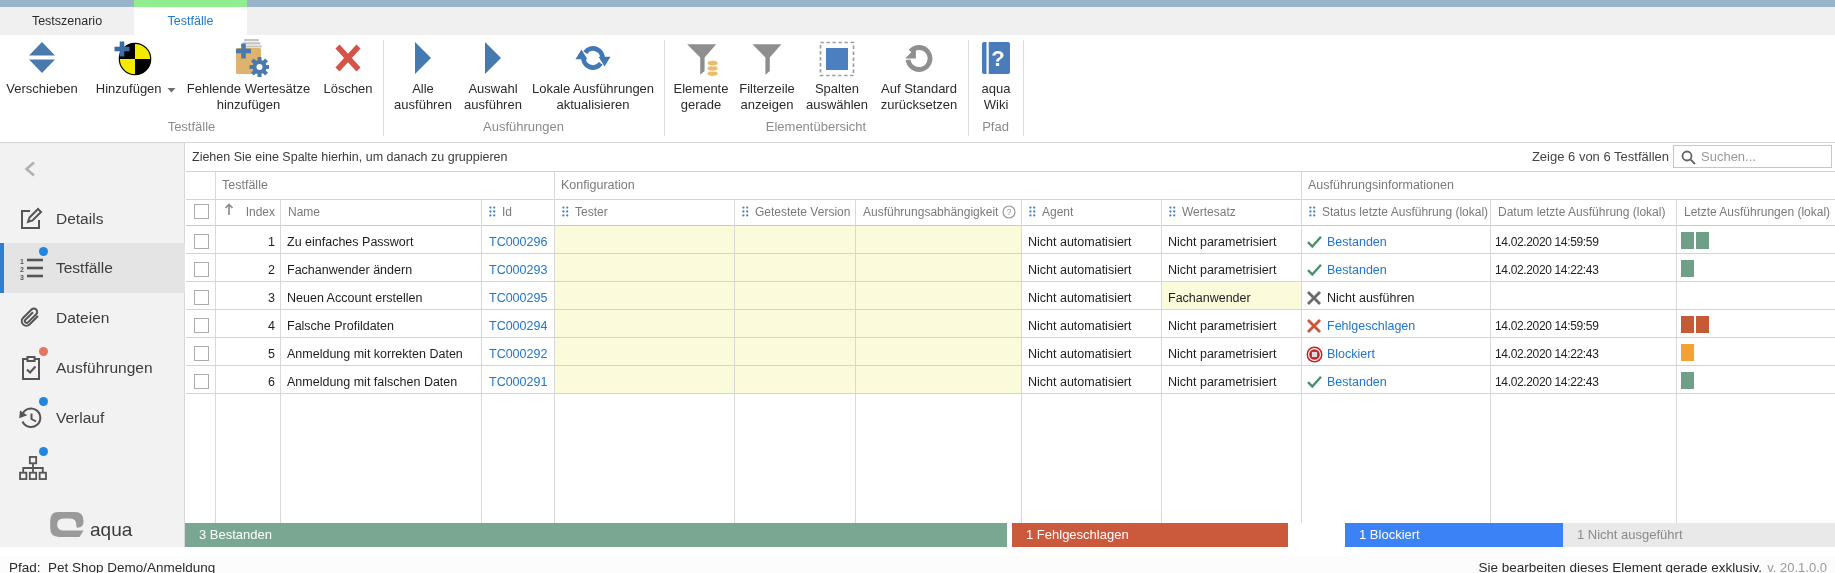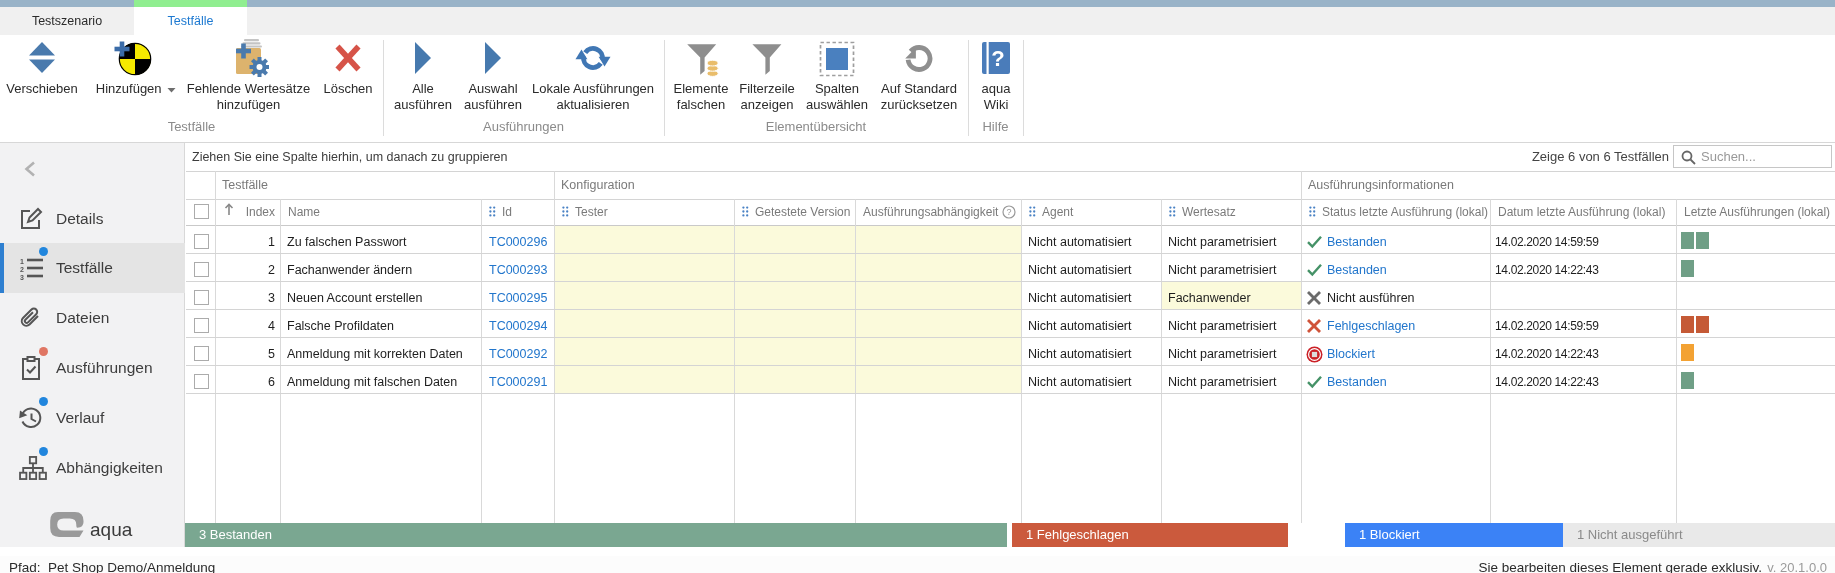--- a/index.html
+++ b/index.html
@@ -79,21 +79,21 @@
   <div class="abs" id="ribbon">
 
     <div class="rsep" style="left:383px"></div>
     <div class="rsep" style="left:664px"></div>
     <div class="rsep" style="left:968px"></div>
     <div class="rsep" style="left:1023px"></div>
 
     <div class="rlabel" style="left:0;width:383px">Testfälle</div>
     <div class="rlabel" style="left:383px;width:281px">Ausführungen</div>
     <div class="rlabel" style="left:664px;width:304px">Elementübersicht</div>
-    <div class="rlabel" style="left:968px;width:55px">Hilfe</div>
+    <div class="rlabel" style="left:968px;width:55px">Pfad</div>
 
     <div class="btn" style="left:2px;width:80px">
       <svg class="ic" width="28" height="31" viewBox="0 0 28 31" style="top:7px">
         <polygon points="14,0 27,13.5 1,13.5" fill="#4a7aad"></polygon>
         <polygon points="14,31 27,17.5 1,17.5" fill="#4a7aad"></polygon>
       </svg>
       <div class="t1">Verschieben</div>
     </div>
     <div class="btn" style="left:92px;width:88px">
       <svg class="ic" width="44" height="36" viewBox="0 0 44 36" style="top:5px">
@@ -182,21 +182,21 @@
     <div class="btn" style="left:668px;width:66px">
       <svg class="ic" width="36" height="34" viewBox="0 0 36 34" style="top:9px">
         <path d="M 4.2 0.3 L 33.2 0.3 L 21.6 13.5 L 21.6 27 L 17.2 30.8 L 17.2 13.5 Z" fill="#8e8e8e"></path>
         <g fill="#e9bd6b" stroke="#fff" stroke-width="1">
           <ellipse cx="29.6" cy="29.5" rx="5.6" ry="2.9"></ellipse>
           <ellipse cx="29.6" cy="24.3" rx="5.6" ry="2.9"></ellipse>
           <ellipse cx="29.6" cy="19.1" rx="5.6" ry="2.9"></ellipse>
         </g>
       </svg>
       <div class="t1">Elemente</div>
-      <div class="t2">falschen</div>
+      <div class="t2">gerade</div>
     </div>
     <div class="btn" style="left:734px;width:66px">
       <svg class="ic" width="30" height="34" viewBox="0 0 30 34" style="top:9px">
         <path d="M 0.4 0.3 L 29.4 0.3 L 17.8 13.5 L 17.8 27 L 13.4 30.8 L 13.4 13.5 Z" fill="#8e8e8e"></path>
       </svg>
       <div class="t1">Filterzeile</div>
       <div class="t2">anzeigen</div>
     </div>
     <div class="btn" style="left:800px;width:74px">
       <svg class="ic" width="36" height="36" viewBox="0 0 36 36">
@@ -281,21 +281,20 @@
       <svg class="ico" viewBox="0 0 29 25" style="width:28px;height:24px">
         <g fill="none" stroke="#555" stroke-width="1.9">
           <rect x="11.2" y="1" width="6.6" height="6.6"></rect>
           <rect x="1" y="17.4" width="6.6" height="6.6"></rect>
           <rect x="11.2" y="17.4" width="6.6" height="6.6"></rect>
           <rect x="21.4" y="17.4" width="6.6" height="6.6"></rect>
           <path d="M14.5 7.6 L14.5 12.5 M4.3 17.4 L4.3 12.5 L24.7 12.5 L24.7 17.4 M14.5 12.5 L14.5 17.4"></path>
         </g>
       </svg>
       <div class="dot" style="left:39px;top:4px;background:#2186dd"></div>
-      <div class="lbl">Abhängigkeiten</div>
     </div>
     <div style="position:absolute;left:50px;top:369px;width:130px;height:40px;">
       <svg width="34" height="25" viewBox="0 0 34 25" style="position:absolute;left:0;top:0px">
         <path d="M 8 0 L 25 0 Q 33.5 0 33.5 9 L 33.5 10 Q 33.5 15.6 27.4 15.8 Q 26.3 15.8 26.3 13.6 L 26.3 12.8 Q 26.3 6.6 19.8 6.6 L 13.6 6.6 Q 7.2 6.6 7.2 12.6 L 7.2 12.8 Q 7.2 18.6 13.6 18.6 L 33.5 18.6 L 29.5 24.9 L 9 24.9 Q 0.2 24.9 0.2 16 L 0.2 9 Q 0.2 0 8 0 Z" fill="#9a9a9a"></path>
       </svg>
       <div style="position:absolute;left:40px;top:7px;font-size:19px;color:#3a3a3a">aqua</div>
     </div>
   </div>
 
   <div class="abs" id="grid">
@@ -406,21 +405,21 @@
             </g>
           </svg>Status letzte Ausführung (lokal)</div>
 <div class="hdrlbl" style="left:1312px">Datum letzte Ausführung (lokal)</div>
 <div class="hdrlbl" style="left:1498px">Letzte Ausführungen (lokal)</div>
 <div class="row" style="top:82px">
 <div class="cell yellow" style="left:369px;width:179px"></div>
 <div class="cell yellow" style="left:549px;width:120px"></div>
 <div class="cell yellow" style="left:670px;width:165px"></div>
 <div class="cb" style="left:8px;top:9px"></div>
 <div class="cell" style="left:29px;width:60px;text-align:right">1</div>
-<div class="cell" style="left:101px;width:190px">Zu falschen Passwort</div>
+<div class="cell" style="left:101px;width:190px">Zu einfaches Passwort</div>
 <div class="cell link" style="left:303px;width:80px">TC000296</div>
 <div class="cell" style="left:842px;width:130px">Nicht automatisiert</div>
 <div class="cell" style="left:982px;width:130px">Nicht parametrisiert</div>
 <div style="position:absolute;left:1120px;top:9px"><svg width="17" height="15" viewBox="0 0 17 15">
               <path d="M2 8.2 L6.3 12.5 L15 2.8" fill="none" stroke="#459267" stroke-width="2.4"></path>
             </svg></div>
 <div class="cell link" style="left:1141px;width:160px">Bestanden</div>
 <div class="cell" style="left:1309px;width:178px;font-size:12px;letter-spacing:-0.35px">14.02.2020 14:59:59</div>
 <div style="position:absolute;left:1495px;top:7px;width:13px;height:17px;background:#6f9f86"></div>
 <div style="position:absolute;left:1510px;top:7px;width:13px;height:17px;background:#6f9f86"></div>

